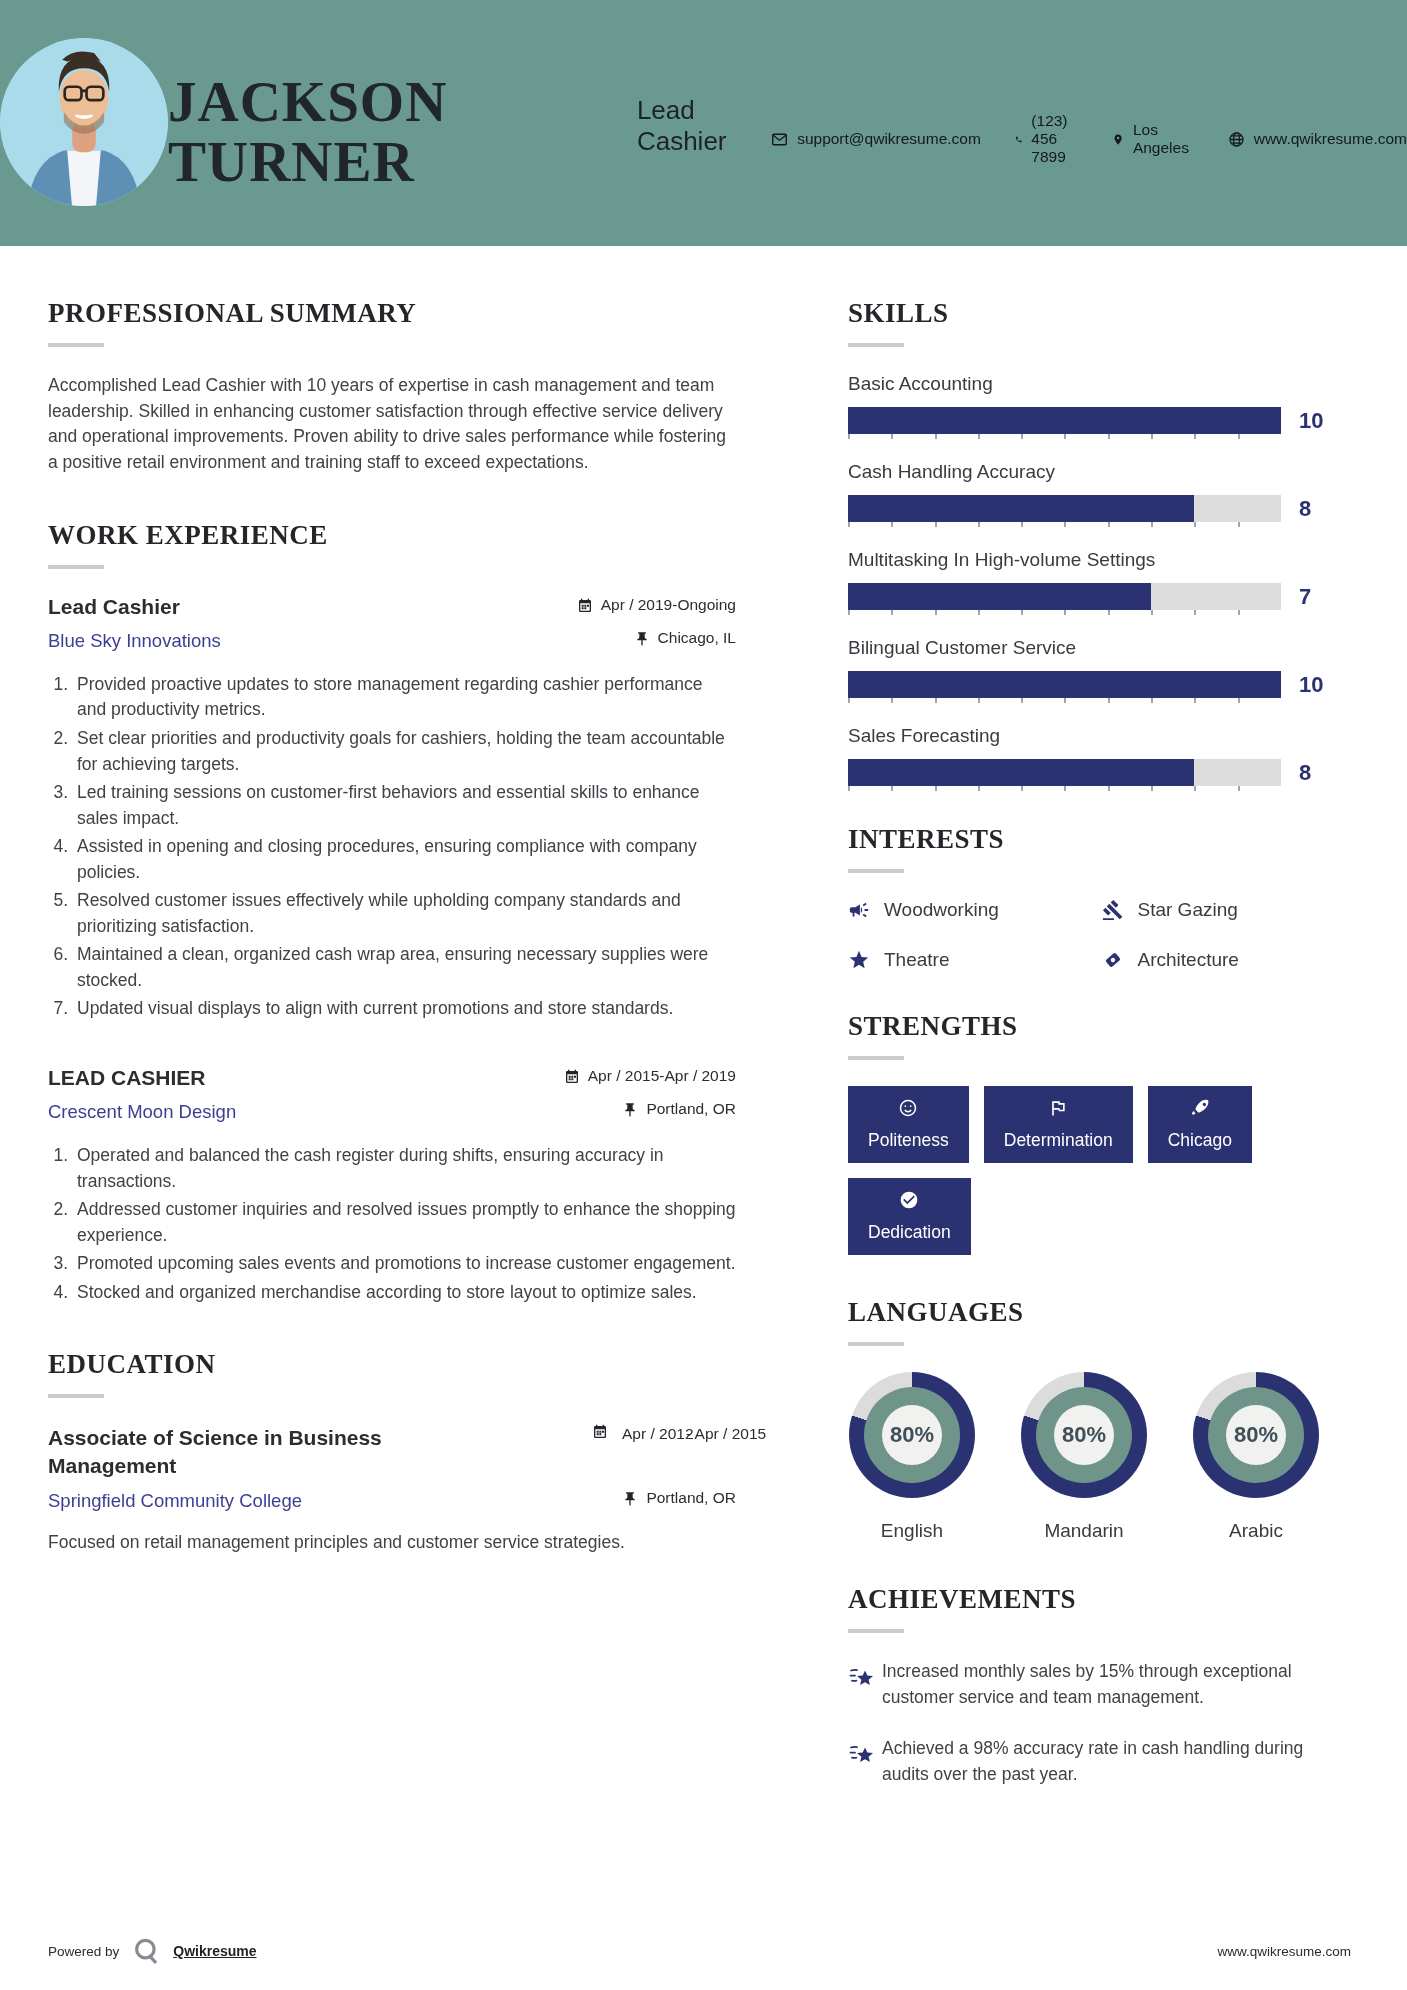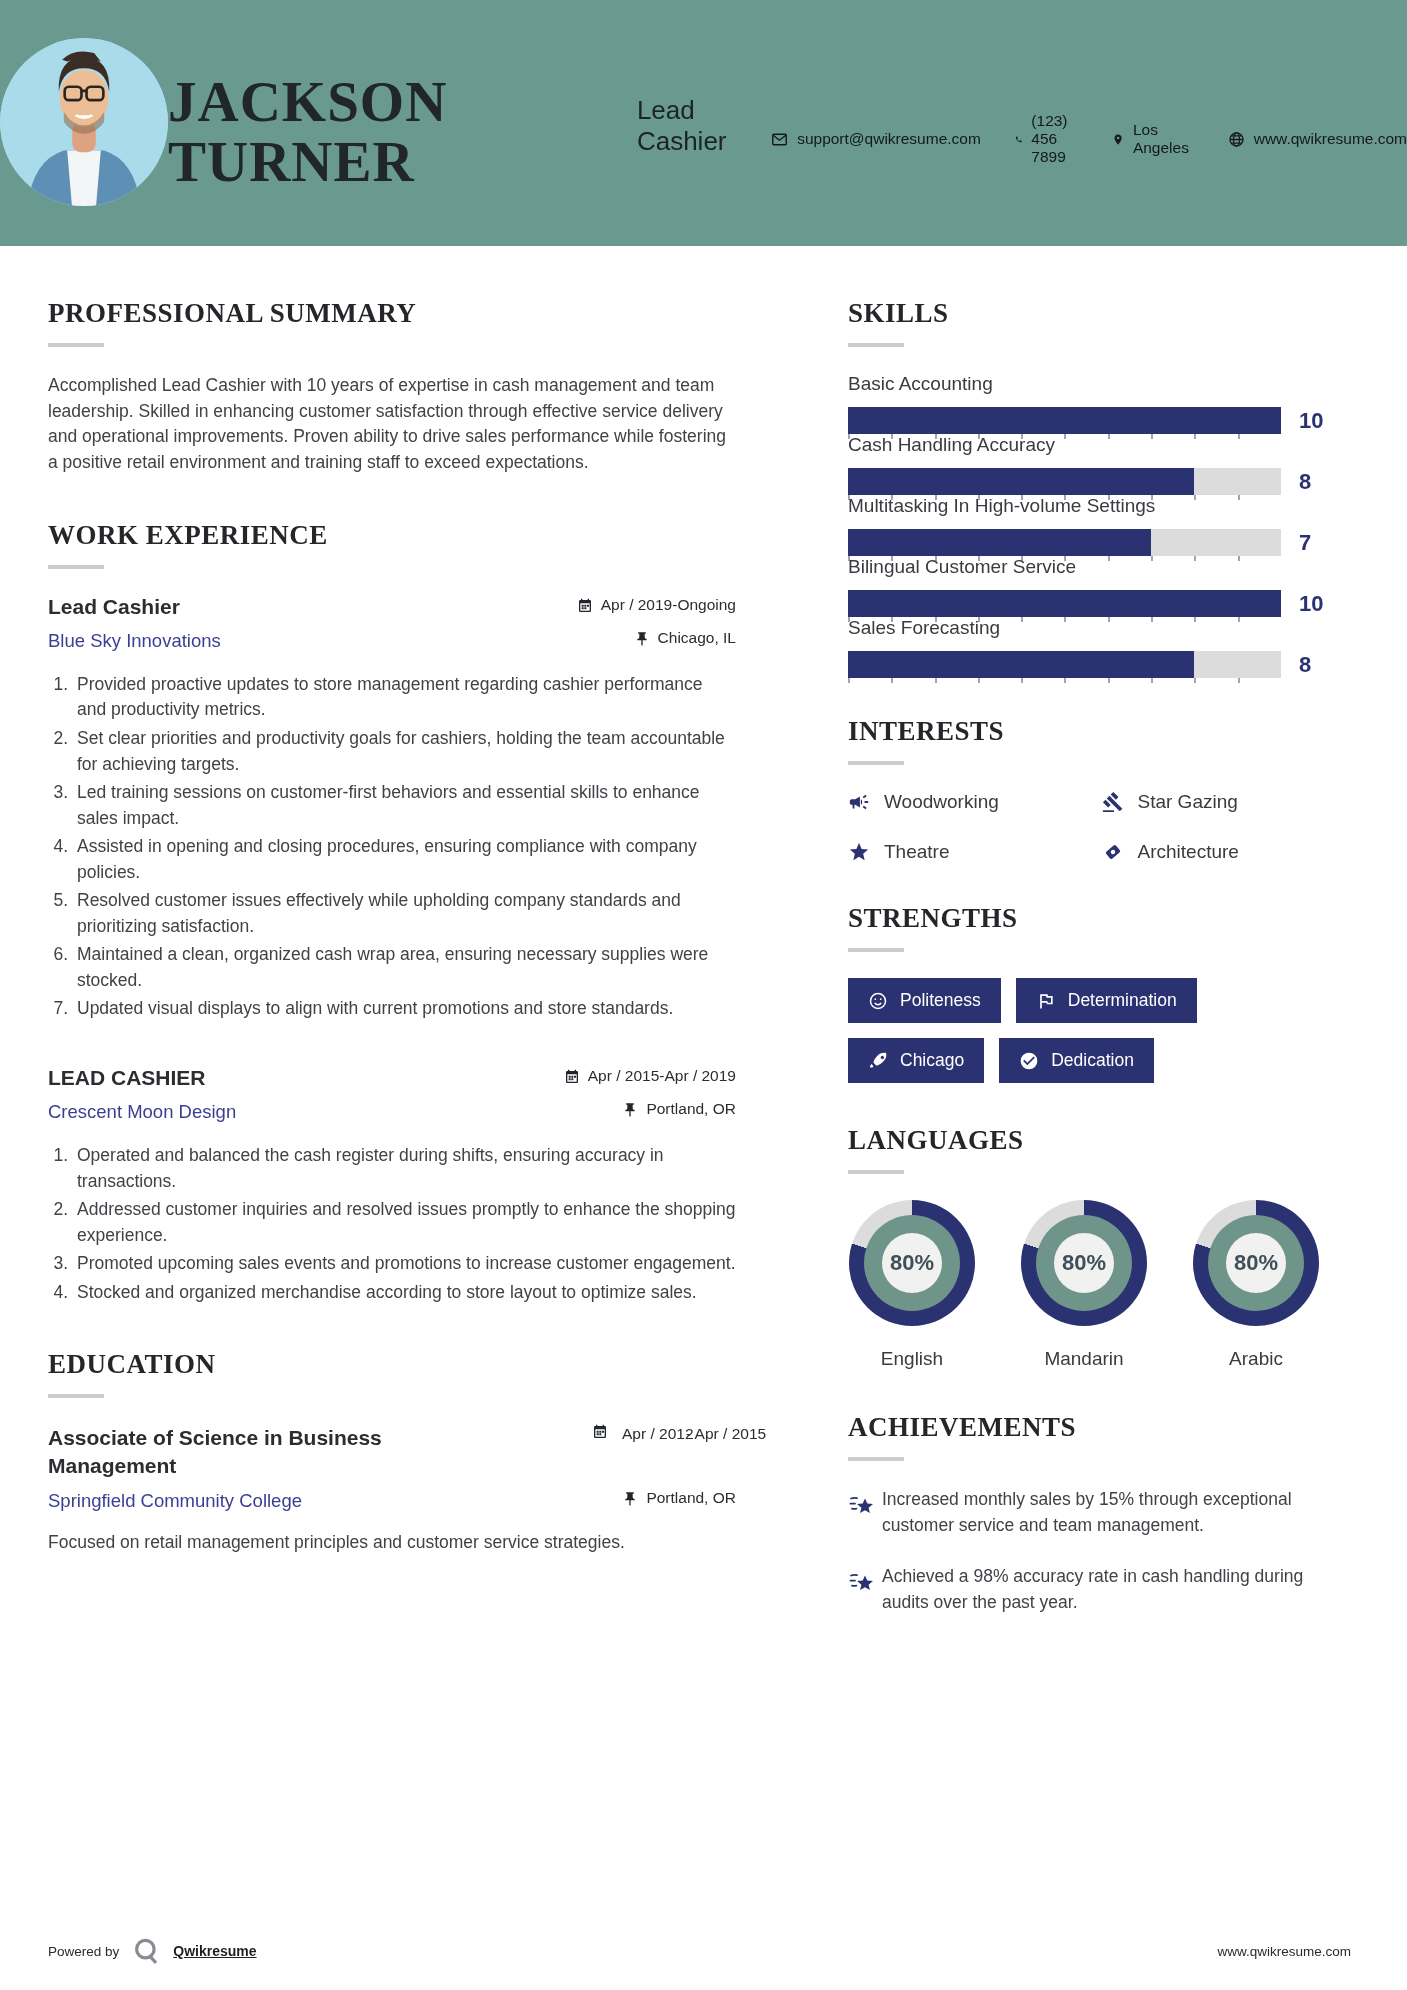--- a/index.html
+++ b/index.html
@@ -51,40 +51,40 @@
   .micon svg{width:100%;height:100%;}
   .job-row2{display:flex;justify-content:space-between;align-items:baseline;margin-top:10px;}
   .company{font-size:18.5px;color:#3c3e92;}
   .bullets{margin:20px 0 0 0;padding-left:25px;}
   .bullets li{font-size:17.5px;line-height:1.46;color:#414247;padding-left:4px;margin-bottom:3px;}
   .edu-dates{display:flex;gap:14px;align-items:flex-start;}
   .edu-date-col{width:50px;font-size:15.5px;line-height:1.35;color:#2c2d31;}
   .edu-desc{font-size:17.5px;line-height:1.47;color:#414247;margin:18px 0 0 0;}
   .degree{max-width:420px;line-height:1.3;}
   
-  .skill{}
+  .skill{margin-bottom:27px;}
   .skill-label{font-size:19px;color:#3a3b40;margin-bottom:12px;}
   .skill-bar-row{display:flex;align-items:center;gap:18px;}
   .skill-track{position:relative;flex:1;height:27px;background:#dcdcdc;}
   .skill-fill{height:100%;background:#2b3271;}
   .skill-ticks{
     position:absolute;left:0;right:0;bottom:-5px;height:5px;
     background-image:repeating-linear-gradient(to right,rgba(43,50,113,.45) 0 2px,transparent 2px 10%);
   }
   .skill-value{width:36px;font-size:22px;color:#2b3271;font-weight:bold;}
   
   .interests-grid{display:grid;grid-template-columns:1fr 1fr;row-gap:28px;column-gap:20px;}
   .interest{display:flex;align-items:center;gap:14px;font-size:19px;color:#3a3b40;}
   .iicon{width:22px;height:22px;color:#2b3271;display:inline-flex;flex:0 0 auto;}
   .iicon svg{width:100%;height:100%;}
   
   .pills{display:flex;flex-wrap:wrap;gap:15px;}
   .pill{
     display:inline-flex;align-items:center;gap:12px;background:#2b3271;color:#ffffff;
-    padding:12px 20px;font-size:17.5px;
+    padding:12px 20px;font-size:17.5px;flex-direction:column;
   }
   .picon{width:20px;height:20px;color:#ffffff;display:inline-flex;flex:0 0 auto;}
   .picon svg{width:100%;height:100%;}
   
   .langs{display:flex;gap:44px;}
   .lang{display:flex;flex-direction:column;align-items:center;width:128px;}
   .donut{position:relative;width:126px;height:126px;border-radius:50%;}
   .donut-sage{position:absolute;inset:15px;border-radius:50%;background:#6f958a;}
   .donut-hole{position:absolute;inset:33px;border-radius:50%;background:#f1f1f0;}
   .donut-pct{

